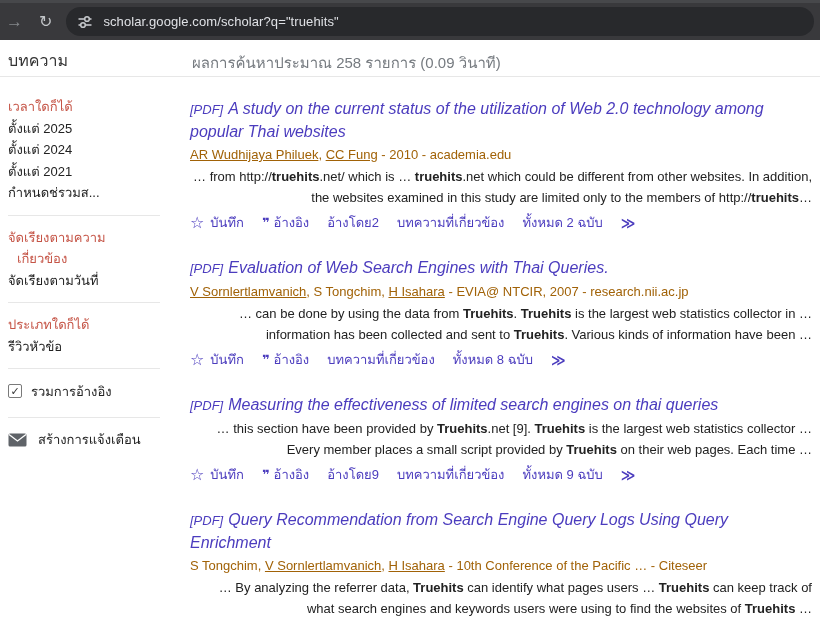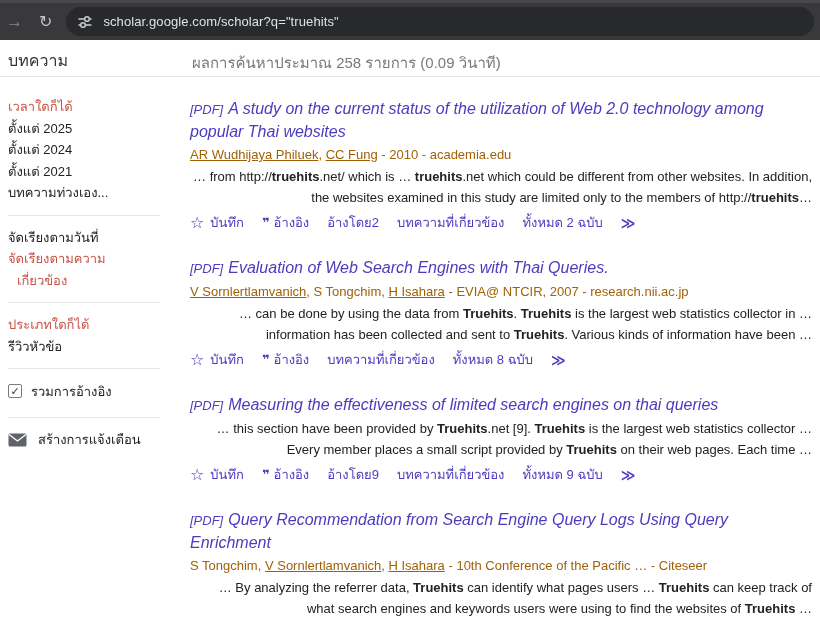--- a/index.html
+++ b/index.html
@@ -75,29 +75,29 @@
 <div class="header-row">
   <span class="section-label">บทความ</span>
   <span class="stats">ผลการค้นหาประมาณ 258 รายการ (0.09 วินาที)</span>
 </div>
 
 <div class="sidebar">
   <div class="side-item red">เวลาใดก็ได้</div>
   <div class="side-item">ตั้งแต่ 2025</div>
   <div class="side-item">ตั้งแต่ 2024</div>
   <div class="side-item">ตั้งแต่ 2021</div>
-  <div class="side-item">บทความท่วงเอง...</div>
+  <div class="side-item">กำหนดช่รวมส...</div>
 
   <hr class="side-divider">
 
-  <div class="side-item">จัดเรียงตามวันที่</div>
   <div class="side-item red">
     <div>จัดเรียงตามความ</div>
     <div class="sort-line2">เกี่ยวข้อง</div>
   </div>
+  <div class="side-item">จัดเรียงตามวันที่</div>
 
   <hr class="side-divider">
 
   <div class="side-item red">ประเภทใดก็ได้</div>
   <div class="side-item">รีวิวหัวข้อ</div>
 
   <hr class="side-divider">
 
   <div class="chk-row">
     <span class="chk">✓</span>

